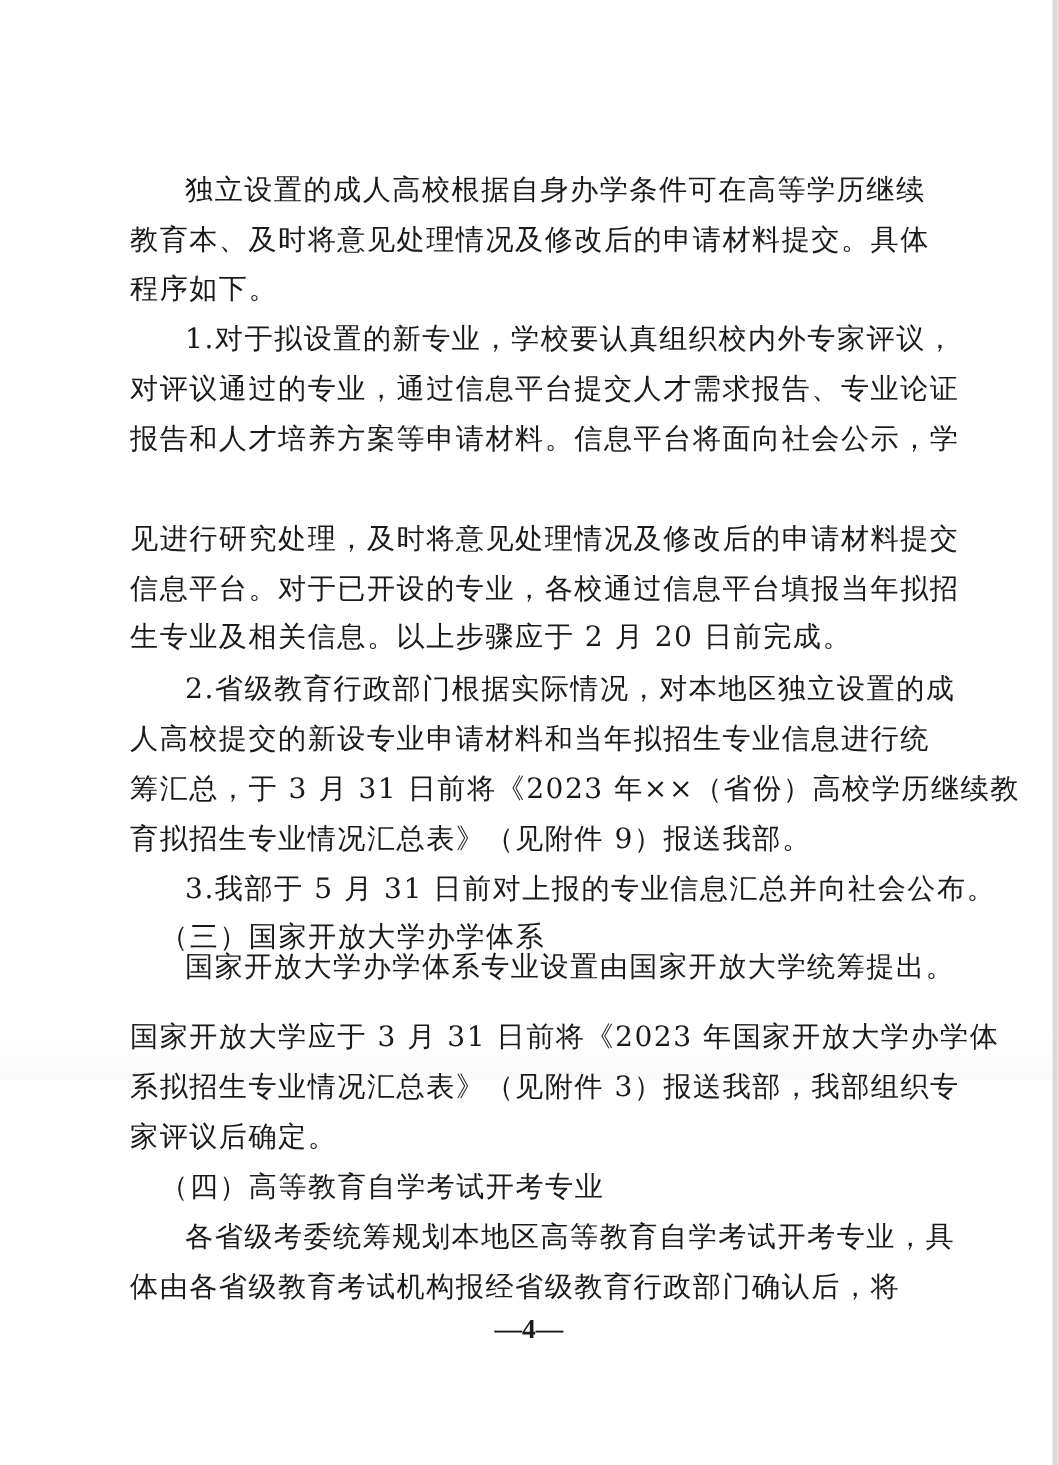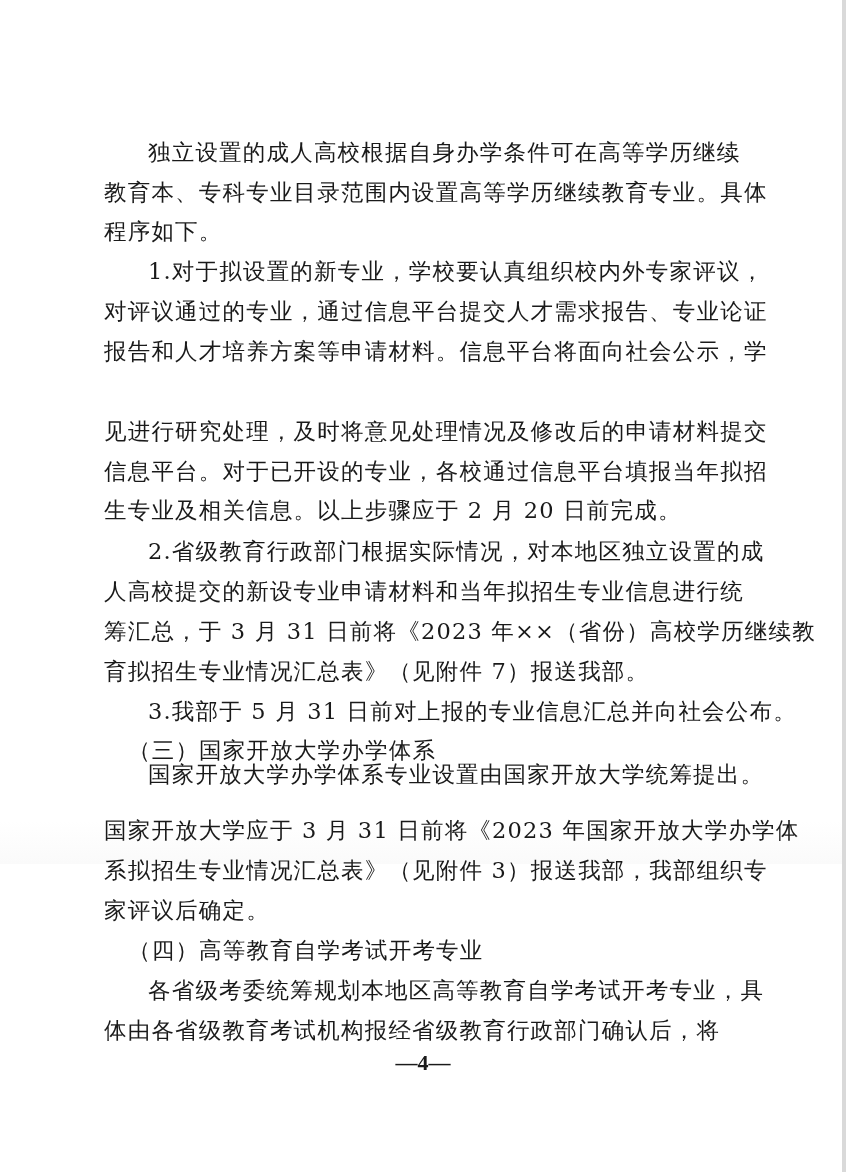--- a/index.html
+++ b/index.html
@@ -52,34 +52,34 @@
       font-weight: bold;
       color: #1a1a1a;
       top: 1050px;
     }
   </style>
 </head>
 <body>
 
 <div class="page">
   <div class="line indent" style="top:138px">独立设置的成人高校根据自身办学条件可在高等学历继续</div>
-  <div class="line" style="top:178px">教育本、专科专业目录范围内设置高等学历继续教育专业。具体</div>
+  <div class="line" style="top:178px">教育本、及时将意见处理情况及修改后的申请材料提交。具体</div>
   <div class="line" style="top:217px">程序如下。</div>
 
   <div class="line indent" style="top:257px">1.对于拟设置的新专业，学校要认真组织校内外专家评议，</div>
   <div class="line" style="top:297px">对评议通过的专业，通过信息平台提交人才需求报告、专业论证</div>
   <div class="line" style="top:337px">报告和人才培养方案等申请材料。信息平台将面向社会公示，学</div>
   <div class="line" style="top:417px">见进行研究处理，及时将意见处理情况及修改后的申请材料提交</div>
   <div class="line" style="top:457px">信息平台。对于已开设的专业，各校通过信息平台填报当年拟招</div>
   <div class="line" style="top:496px">生专业及相关信息。以上步骤应于 2 月 20 日前完成。</div>
 
   <div class="line indent" style="top:537px">2.省级教育行政部门根据实际情况，对本地区独立设置的成</div>
   <div class="line" style="top:577px">人高校提交的新设专业申请材料和当年拟招生专业信息进行统</div>
   <div class="line" style="top:617px">筹汇总，于 3 月 31 日前将《2023 年××（省份）高校学历继续教</div>
-  <div class="line" style="top:657px">育拟招生专业情况汇总表》（见附件 7）报送我部。</div>
+  <div class="line" style="top:657px">育拟招生专业情况汇总表》（见附件 9）报送我部。</div>
 
   <div class="line indent" style="top:697px">3.我部于 5 月 31 日前对上报的专业信息汇总并向社会公布。</div>
 
   <div class="line heading" style="top:736px">（三）国家开放大学办学体系</div>
 
   <div class="line indent" style="top:760px">国家开放大学办学体系专业设置由国家开放大学统筹提出。</div>
   <div class="line" style="top:816px">国家开放大学应于 3 月 31 日前将《2023 年国家开放大学办学体</div>
   <div class="line" style="top:856px">系拟招生专业情况汇总表》（见附件 3）报送我部，我部组织专</div>
   <div class="line" style="top:896px">家评议后确定。</div>
 

